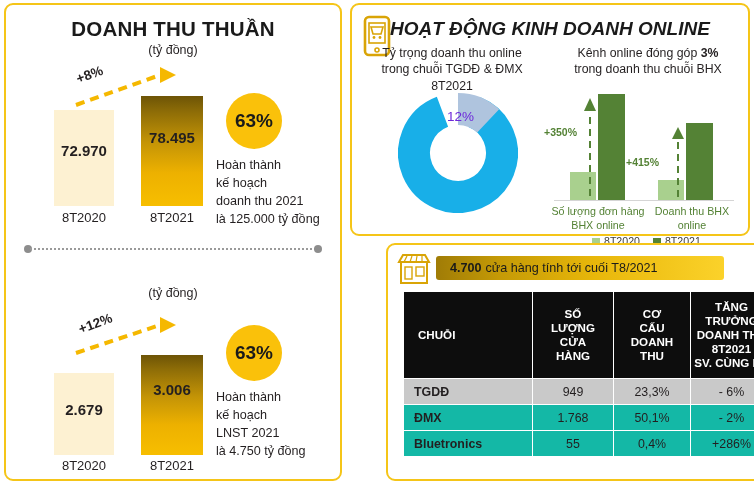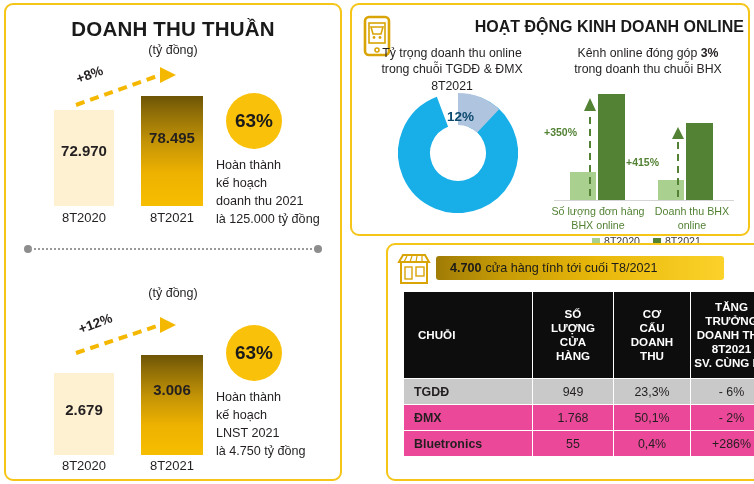--- a/index.html
+++ b/index.html
@@ -37,27 +37,27 @@
 
   .circle-badge{
     position:absolute;border-radius:50%;background:#FAC10A;
     display:flex;align-items:center;justify-content:center;
     font-weight:bold;font-size:19px;color:#1a1a1a;
   }
   .note{position:absolute;font-size:12.6px;line-height:1.42;color:#231f20;}
 
   
   #online-panel{left:350px;top:3px;width:400px;height:233px;}
-  #online-title{position:absolute;left:38px;right:4px;top:13px;text-align:right;font-weight:bold;font-size:16px;color:#1a1a1a;}
+  #online-title{position:absolute;left:38px;right:4px;top:13px;text-align:left;font-weight:bold;font-size:19px;color:#1a1a1a;font-style:italic;}
   .sub-txt{position:absolute;text-align:center;font-size:12.3px;line-height:1.33;color:#231f20;}
   #online-sub-left{left:10px;top:40px;width:180px;}
   #online-sub-right{left:200px;top:40px;width:192px;}
 
   #donut-wrap{position:absolute;left:46px;top:88px;width:120px;height:120px;}
-  #donut-lbl{position:absolute;left:95px;top:104px;font-weight:bold;font-size:13.5px;color:#0c4a6e;}
+  #donut-lbl{position:absolute;left:95px;top:104px;font-weight:normal;font-size:13.5px;color:#6d28d9;}
 
   .gbar{position:absolute;}
   .gbar.light{background:#A9D08E;}
   .gbar.dark{background:#548235;}
   .gaxis{position:absolute;height:1px;background:#d5d5d5;}
   .glab{position:absolute;text-align:center;font-size:10.7px;line-height:1.3;color:#548235;}
   .gpct{position:absolute;font-weight:bold;font-size:10.5px;color:#548235;}
   .legend{position:absolute;display:flex;gap:13px;align-items:center;font-size:10.6px;color:#404040;}
   .legend .sw{display:inline-block;width:8px;height:8px;margin-right:4px;vertical-align:middle;}
 
@@ -73,21 +73,21 @@
 
   table.stores{position:absolute;left:15px;top:46px;width:370px;border-collapse:collapse;}
   table.stores th{
     background:#0d0d0d;color:#fff;font-size:11.6px;font-weight:bold;line-height:1.22;
     padding:5px 2px;border:1px solid #ffffff;text-align:center;vertical-align:middle;
   }
   table.stores th.chain{text-align:left;padding-left:14px;height:76px;}
   table.stores td{font-size:12.4px;padding:5.5px 2px;text-align:center;border:1px solid #ffffff;color:#231f20;}
   table.stores td.name{text-align:left;padding-left:10px;font-weight:bold;}
   table.stores tr.shade td{background:#C9C9C9;}
-  table.stores tr.plain td{background:#ec4899;}
+  table.stores tr.plain td{background:#14b8a6;}
 </style>
 </head>
 <body>
 
 <div class="panel" id="left-panel">
 
   <div class="sec-title" id="rev-title">DOANH THU THUẦN</div>
   <div id="rev-sub">(tỷ đồng)</div>
 
   <div class="growth" style="left:70px;top:62px;">+8%</div>

